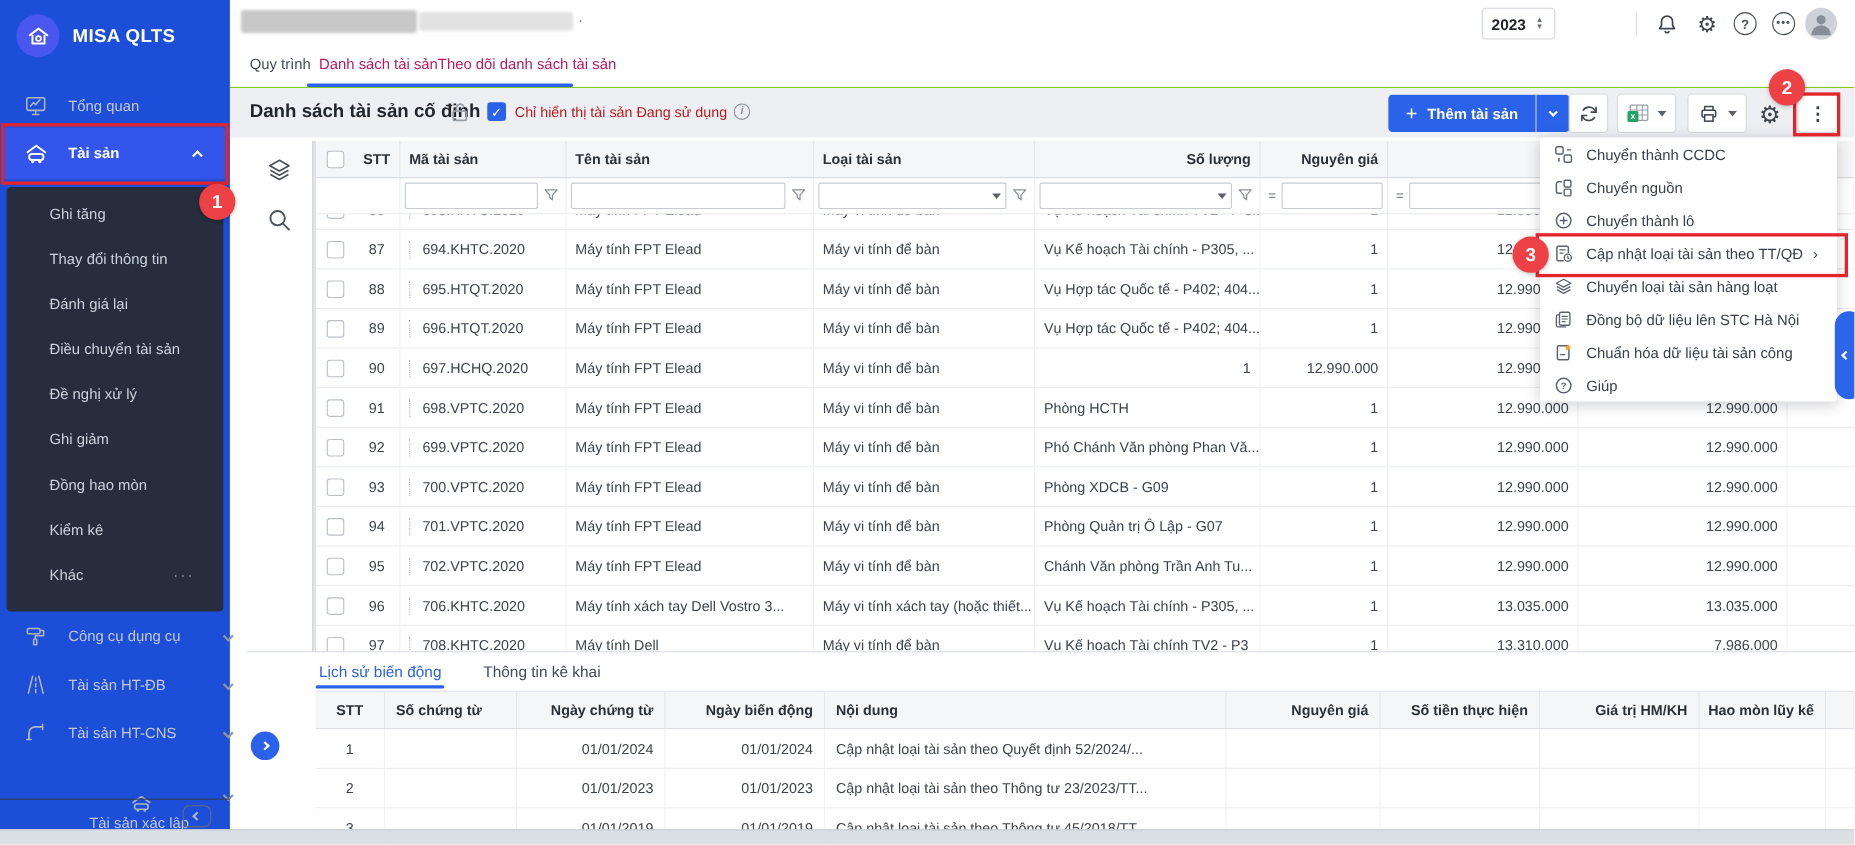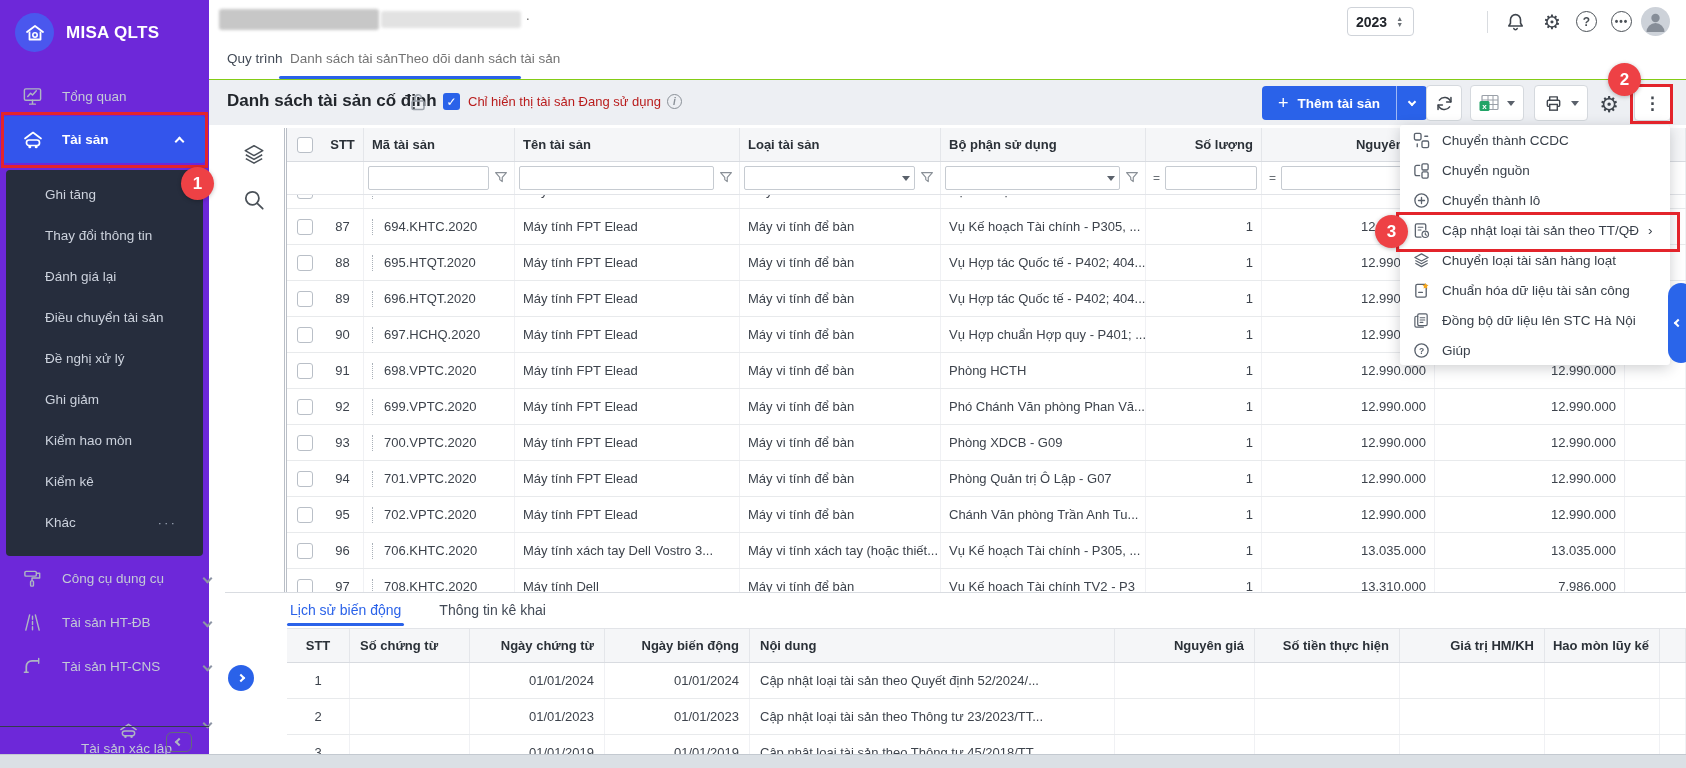--- a/index.html
+++ b/index.html
@@ -1,20 +1,20 @@
 <!DOCTYPE html>
 <html><head>
 <meta charset="utf-8">
 <style>
   * { margin:0; padding:0; box-sizing:border-box; }
   body { font-family:"Liberation Sans", sans-serif; background:#fff; }
   .screen { position:relative; width:1686px; height:768px; overflow:hidden; background:#fff; }
 
   
-  .sidebar { position:absolute; left:0; top:0; width:209px; height:754px; background:#6d28d9; z-index:5; }
+  .sidebar { position:absolute; left:0; top:0; width:209px; height:754px; background:#1d4ed8; z-index:5; }
   .logo-circle { position:absolute; left:15px; top:13px; width:39px; height:39px; border-radius:50%;
     background:#4a57ee; display:flex; align-items:center; justify-content:center; }
   .brand { position:absolute; left:66px; top:23px; color:#fff; font-size:17px; font-weight:bold; letter-spacing:.3px; }
   .nav-row { position:absolute; left:0; width:235px; height:36px; display:flex; align-items:center; color:#c3cad6; font-size:13.5px; cursor:pointer; }
   .nav-row .nicon { width:22px; margin-left:22px; display:flex; align-items:center; }
   .nav-row .nlabel { margin-left:18px; }
   .nav-active { position:absolute; left:3px; top:116px; width:202px; height:47px; background:#3355ec; border-radius:3px;
     display:flex; align-items:center; color:#fff; font-size:13.5px; font-weight:bold; cursor:pointer; }
   .nav-active .nicon { width:24px; margin-left:19px; display:flex; align-items:center; }
   .nav-active .nlabel { margin-left:16px; font-weight:bold; }
@@ -185,21 +185,21 @@
           <span>Đề nghị xử lý</span>
           <span class="more"></span>
         </div>
 
         <div class="submenu-item">
           <span>Ghi giảm</span>
           <span class="more"></span>
         </div>
 
         <div class="submenu-item">
-          <span>Kiểm hao mòn</span>
+          <span>Đồng hao mòn</span>
           <span class="more"></span>
         </div>
 
         <div class="submenu-item">
           <span>Kiểm kê</span>
           <span class="more"></span>
         </div>
 
         <div class="submenu-item">
           <span>Khác</span>
@@ -289,21 +289,21 @@
     <div class="avatar">
       <svg width="29" height="29" viewBox="0 0 29 29">
           <circle cx="14.5" cy="11" r="4.2" fill="#878e98"></circle>
           <path d="M5.5 25a9 9 0 0 1 18 0Z" fill="#878e98"></path>
         </svg>
     </div>
   </header>
 
   <div class="tabrow">
     <div class="tab" style="left:18px; color:#424a56;">Quy trình</div>
-    <div class="tab" style="left:81px; color:#737373;">Danh sách tài sảnTheo dõi danh sách tài sản</div>
+    <div class="tab" style="left:81px; color:#be185d;">Danh sách tài sảnTheo dõi danh sách tài sản</div>
     <div class="tab-underline"></div>
   </div>
 
   <div class="toolband">
     <div class="page-title">Danh sách tài sản cố định</div>
     <div class="lock">
       <svg width="19" height="21" viewBox="0 0 19 21">
           <rect x="3" y="9" width="12" height="8.5" rx="1.5" fill="none" stroke="#9aa0a8" stroke-width="1.6"></rect>
           <path d="M6 9 V6.2 a3.4 3.4 0 0 1 6.5-1.4" fill="none" stroke="#9aa0a8" stroke-width="1.6" stroke-linecap="round"></path>
         </svg>
@@ -373,21 +373,20 @@
 
   <div class="grid-wrap">
     <div class="gridcols ghead">
       <div class="ck">
           <span class="checkbox"></span>
         </div>
       <div style="justify-content:center;">STT</div>
       <div>Mã tài sản</div>
       <div>Tên tài sản</div>
       <div>Loại tài sản</div>
-      <div>Bộ phận sử dụng</div>
       <div class="num">Số lượng</div>
       <div class="num">Nguyên giá</div>
       <div class="num"></div>
       <div></div>
     </div>
 
     <div class="gridcols gfilter">
       <div class="ck"></div>
       <div></div>
       <div>
@@ -497,21 +496,20 @@
           </div>
 
           <div class="gridcols trow">
             <div class="ck">
               <span class="checkbox"></span>
             </div>
             <div class="stt">90</div>
             <div class="ma-cell">697.HCHQ.2020</div>
             <div>Máy tính FPT Elead</div>
             <div>Máy vi tính để bàn</div>
-            <div>Vụ Hợp chuẩn Hợp quy - P401; ...</div>
             <div class="num">1</div>
             <div class="num">12.990.000</div>
             <div class="num">12.990.000</div>
             <div></div>
           </div>
 
           <div class="gridcols trow">
             <div class="ck">
               <span class="checkbox"></span>
             </div>
@@ -740,36 +738,36 @@
             <path d="M9 2 L16 5.8 L9 9.6 L2 5.8 Z" fill="none" stroke="#5a626d" stroke-width="1.3" stroke-linejoin="round"></path>
             <path d="M2.5 9 L9 12.5 L15.5 9" fill="none" stroke="#5a626d" stroke-width="1.3" stroke-linejoin="round"></path>
             <path d="M2.5 12 L9 15.5 L15.5 12" fill="none" stroke="#5a626d" stroke-width="1.3" stroke-linejoin="round"></path>
           </svg>
       </span>
       <span>Chuyển loại tài sản hàng loạt</span>
     </div>
     <div class="mi">
       <span class="micon">
         <svg width="17" height="17" viewBox="0 0 18 18">
+            <rect x="5" y="2" width="10" height="12.5" rx="1.5" fill="none" stroke="#5a626d" stroke-width="1.3"></rect>
+            <path d="M5 4.5 H3.5 A1.5 1.5 0 0 0 2 6 v8.5 A1.5 1.5 0 0 0 3.5 16 H11" fill="none" stroke="#5a626d" stroke-width="1.3" stroke-linecap="round"></path>
+            <path d="M7.5 6 h5 M7.5 8.5 h5 M7.5 11 h3" stroke="#5a626d" stroke-width="1.1" stroke-linecap="round"></path>
+          </svg>
+      </span>
+      <span>Đồng bộ dữ liệu lên STC Hà Nội</span>
+    </div>
+    <div class="mi">
+      <span class="micon">
+        <svg width="17" height="17" viewBox="0 0 18 18">
             <rect x="3" y="2.5" width="11" height="13.5" rx="1.5" fill="none" stroke="#5a626d" stroke-width="1.4"></rect>
             <path d="M6 11 h4" stroke="#5a626d" stroke-width="1.3" stroke-linecap="round"></path>
             <path d="M13.2 1 l1 2 2.2.3-1.6 1.5.4 2.2-2-1-2 1 .4-2.2L10 3.3 12.2 3Z" fill="#f6a71c"></path>
           </svg>
       </span>
       <span>Chuẩn hóa dữ liệu tài sản công</span>
-    </div>
-    <div class="mi">
-      <span class="micon">
-        <svg width="17" height="17" viewBox="0 0 18 18">
-            <rect x="5" y="2" width="10" height="12.5" rx="1.5" fill="none" stroke="#5a626d" stroke-width="1.3"></rect>
-            <path d="M5 4.5 H3.5 A1.5 1.5 0 0 0 2 6 v8.5 A1.5 1.5 0 0 0 3.5 16 H11" fill="none" stroke="#5a626d" stroke-width="1.3" stroke-linecap="round"></path>
-            <path d="M7.5 6 h5 M7.5 8.5 h5 M7.5 11 h3" stroke="#5a626d" stroke-width="1.1" stroke-linecap="round"></path>
-          </svg>
-      </span>
-      <span>Đồng bộ dữ liệu lên STC Hà Nội</span>
     </div>
     <div class="mi">
       <span class="micon">
         <svg width="17" height="17" viewBox="0 0 18 18">
             <circle cx="9" cy="9" r="7" fill="none" stroke="#5a626d" stroke-width="1.4"></circle>
             <text x="9" y="12.2" font-size="9" font-weight="bold" fill="#5a626d" text-anchor="middle" font-family="Liberation Sans, sans-serif">?</text>
           </svg>
       </span>
       <span>Giúp</span>
     </div>

